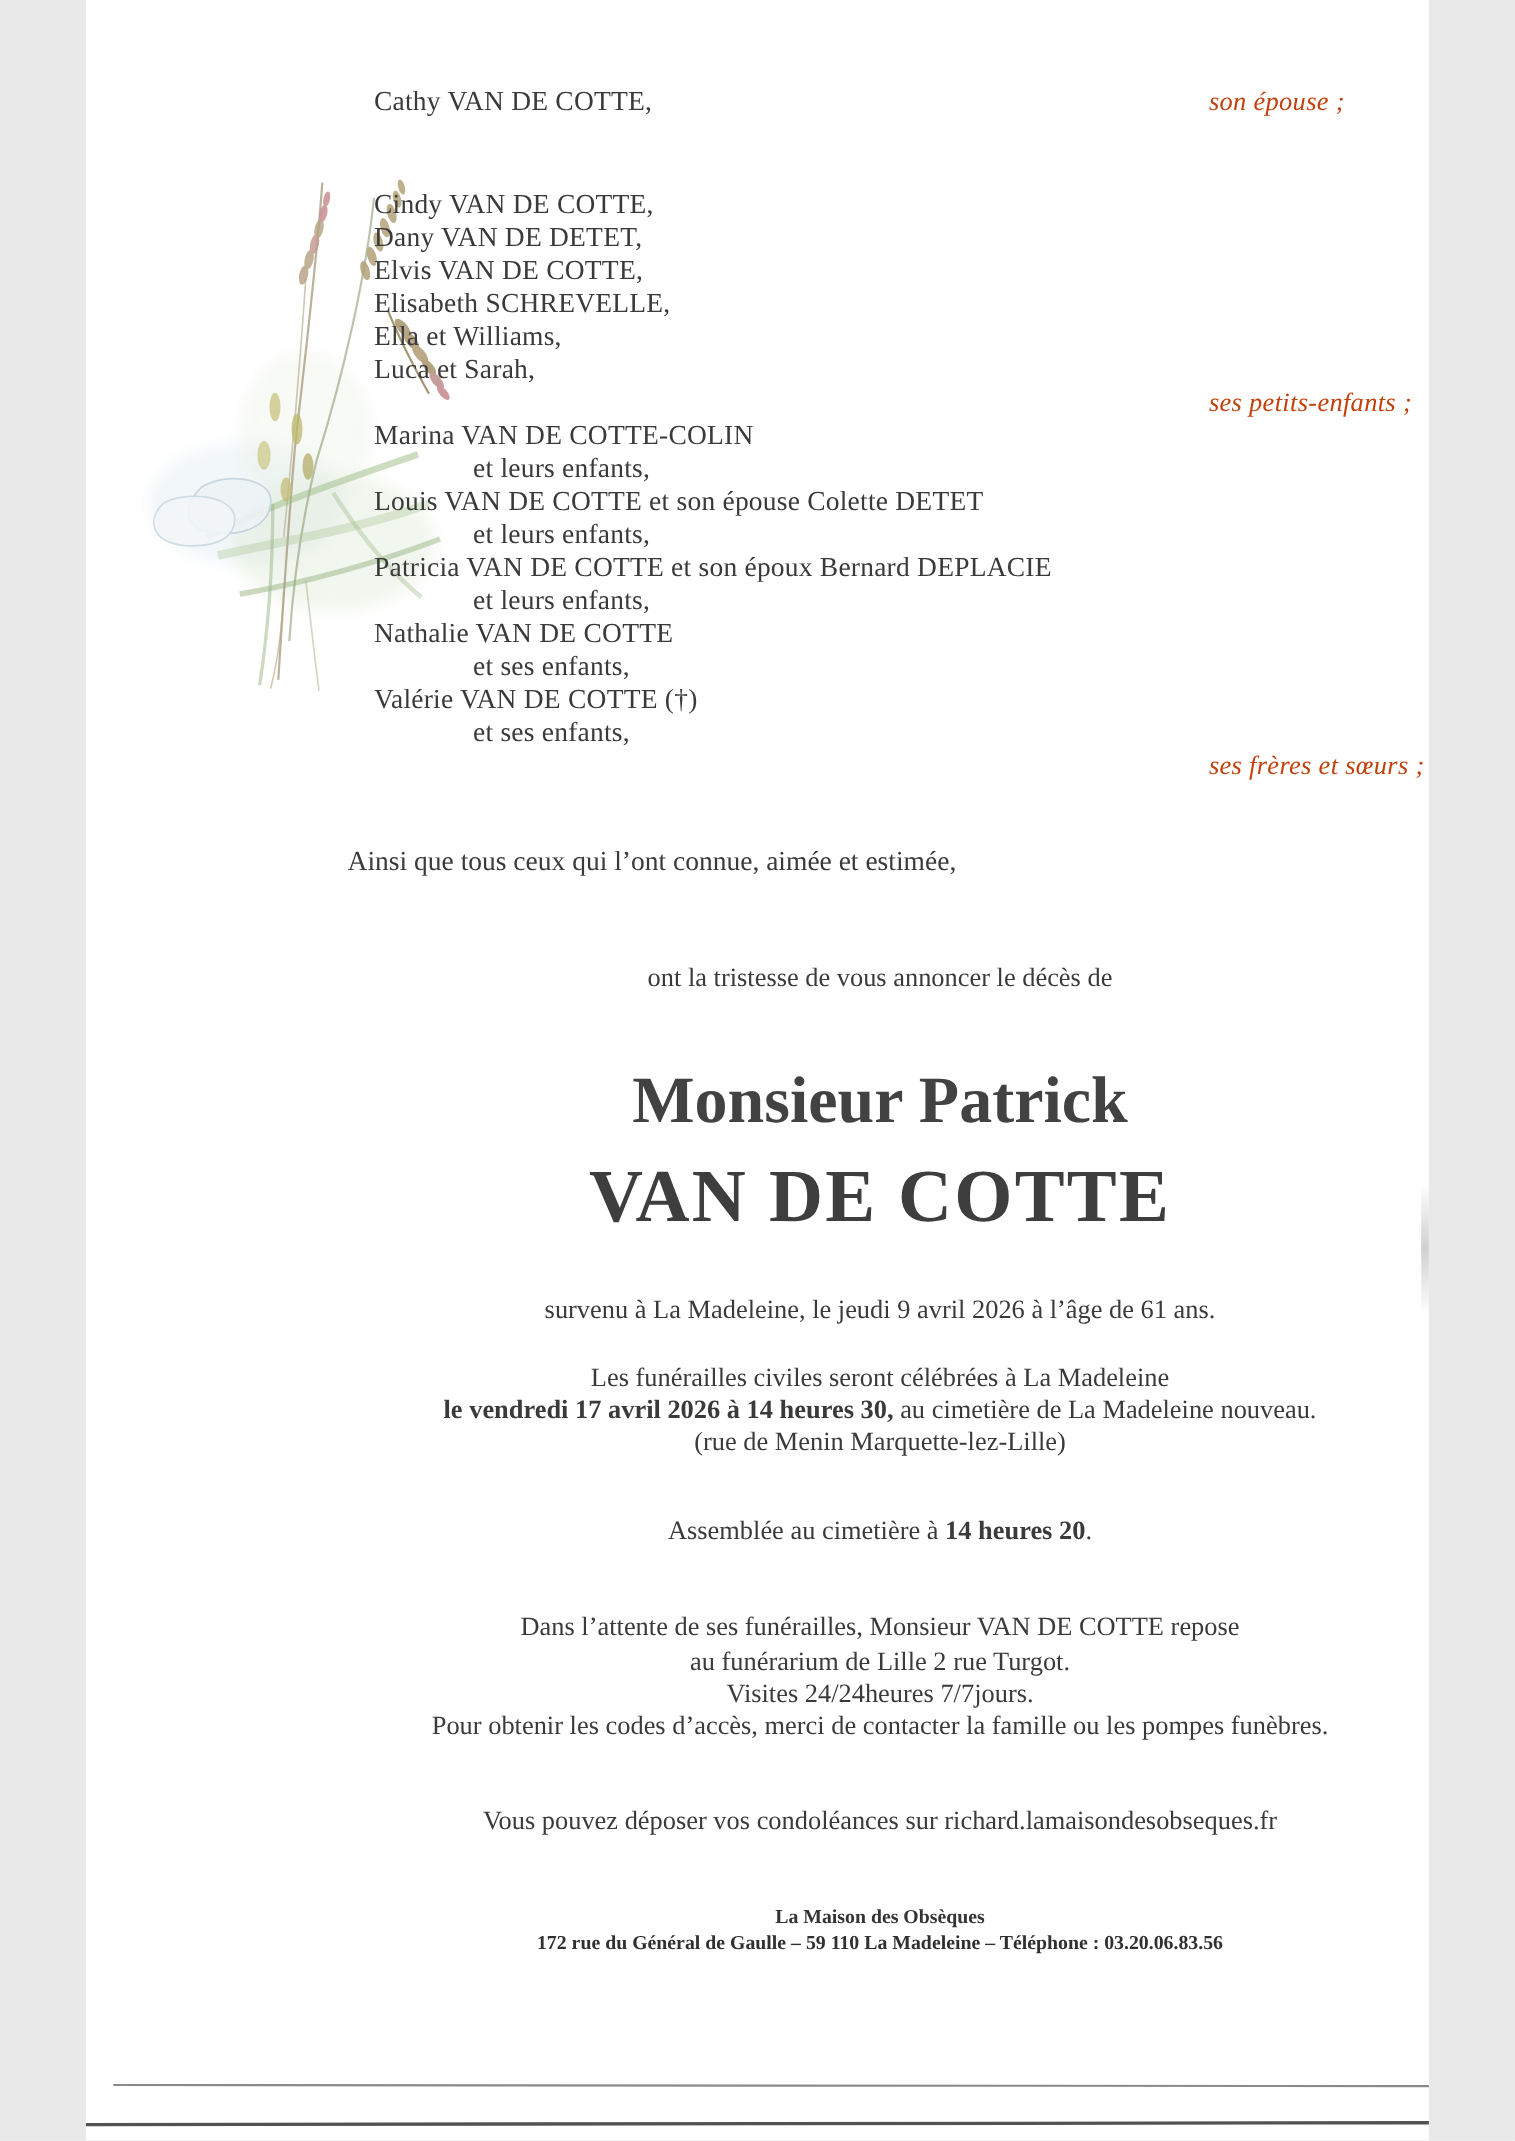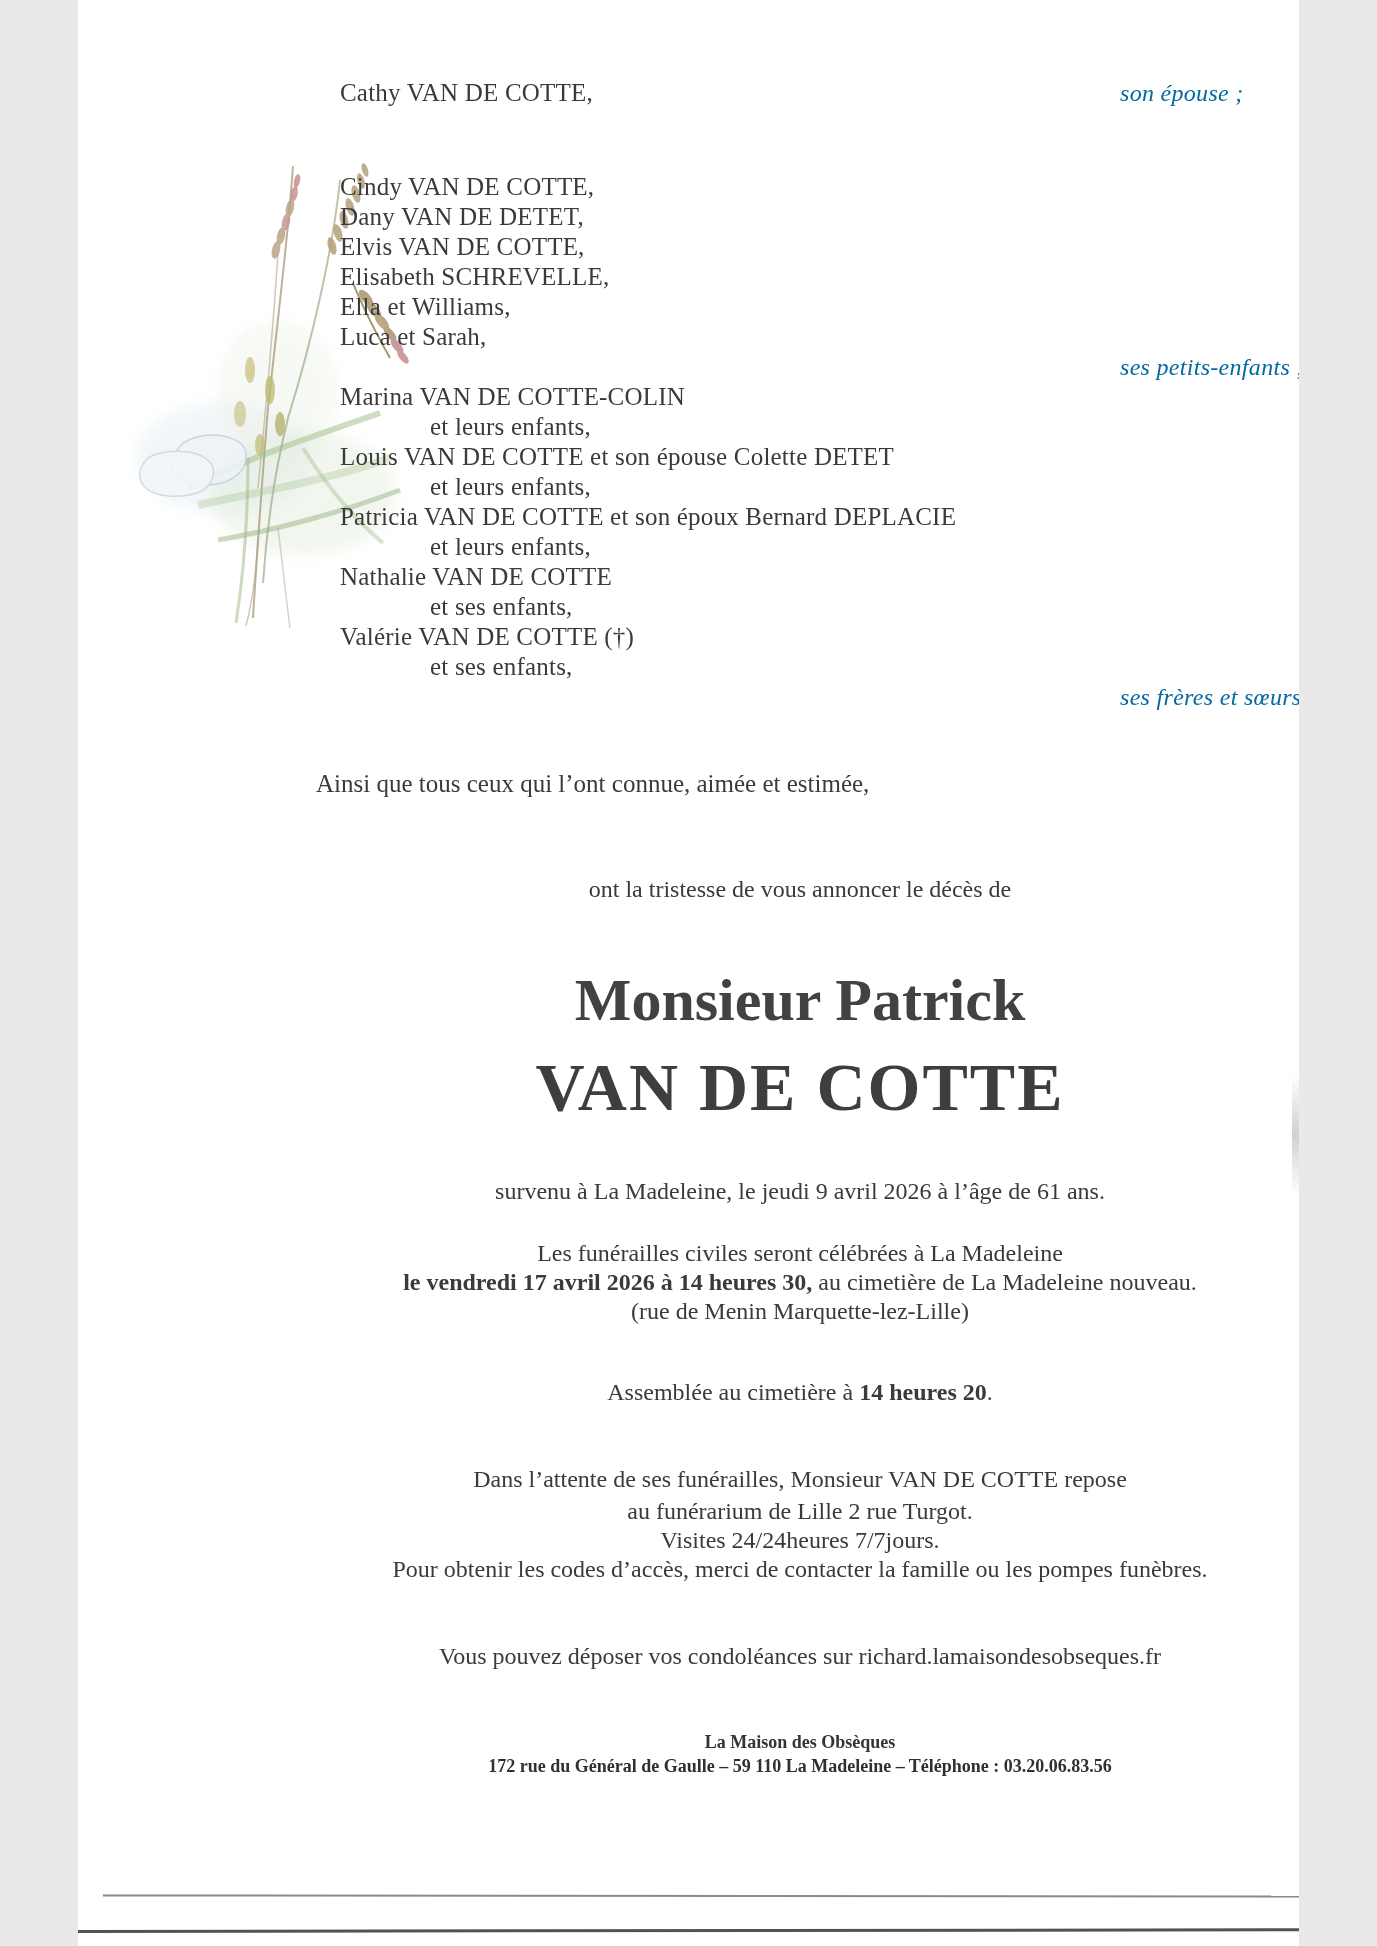--- a/index.html
+++ b/index.html
@@ -8,22 +8,22 @@
     background:#ffffff; overflow:hidden;
     font-family:"Liberation Serif", serif; color:#3a3a3a;
   }
   
   .names { position:absolute; top:78px; left:0; width:1377px; }
   .group.g2 { margin-top:64px; }
   .row { position:relative; height:30px; line-height:30px; font-size:25px;
          padding-left:262px; white-space:nowrap; letter-spacing:0.2px; }
   .row.indent { padding-left:352px; }
   .row.label-row { padding-left:0; }
-  .glabel { position:absolute; left:1042px; top:0; font-style:italic;
-            font-size:24px; color:#0369a1; letter-spacing:0.3px; }
+  .glabel { position:absolute; left:1021px; top:0; font-style:italic;
+            font-size:24px; color:#c2410c; letter-spacing:0.3px; }
   
   .abs { position:absolute; white-space:nowrap; }
   .tribute { top:770px; left:238px; font-size:25px; }
   .center-col { position:absolute; left:65px; width:1314px; text-align:center; }
   .announce { top:876px; font-size:24px; }
   .title1 { top:966px; font-size:60px; font-weight:bold; color:#424242; line-height:1.15; }
   .title2 { top:1048px; font-size:68px; font-weight:bold; color:#3e3e3e; letter-spacing:2px; line-height:1.15; }
   .death  { top:1178px; font-size:24px; }
   .fun1 { top:1240px; font-size:24px; }
   .fun2 { top:1269px; font-size:24px; }

